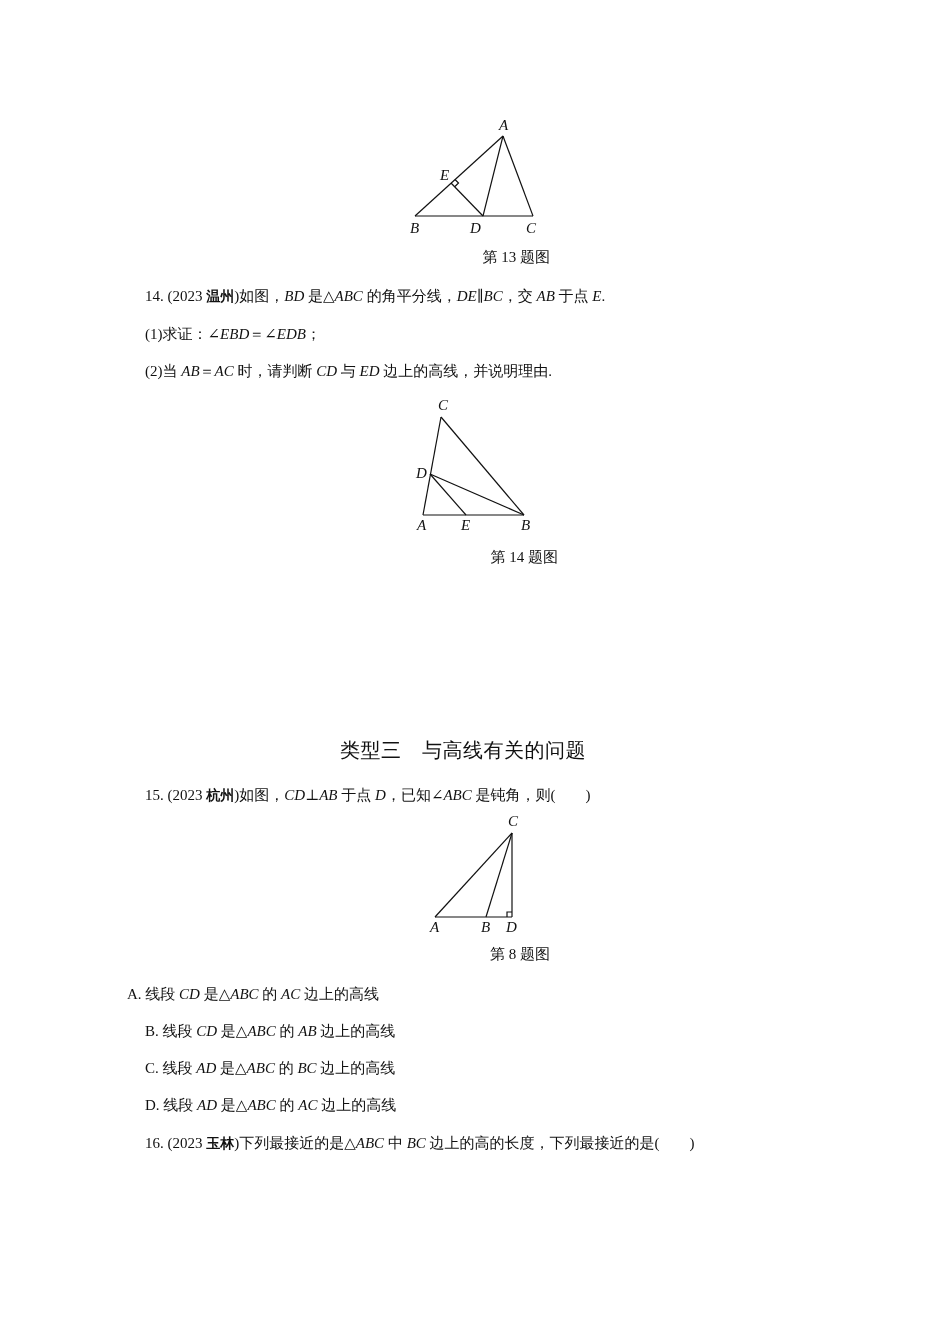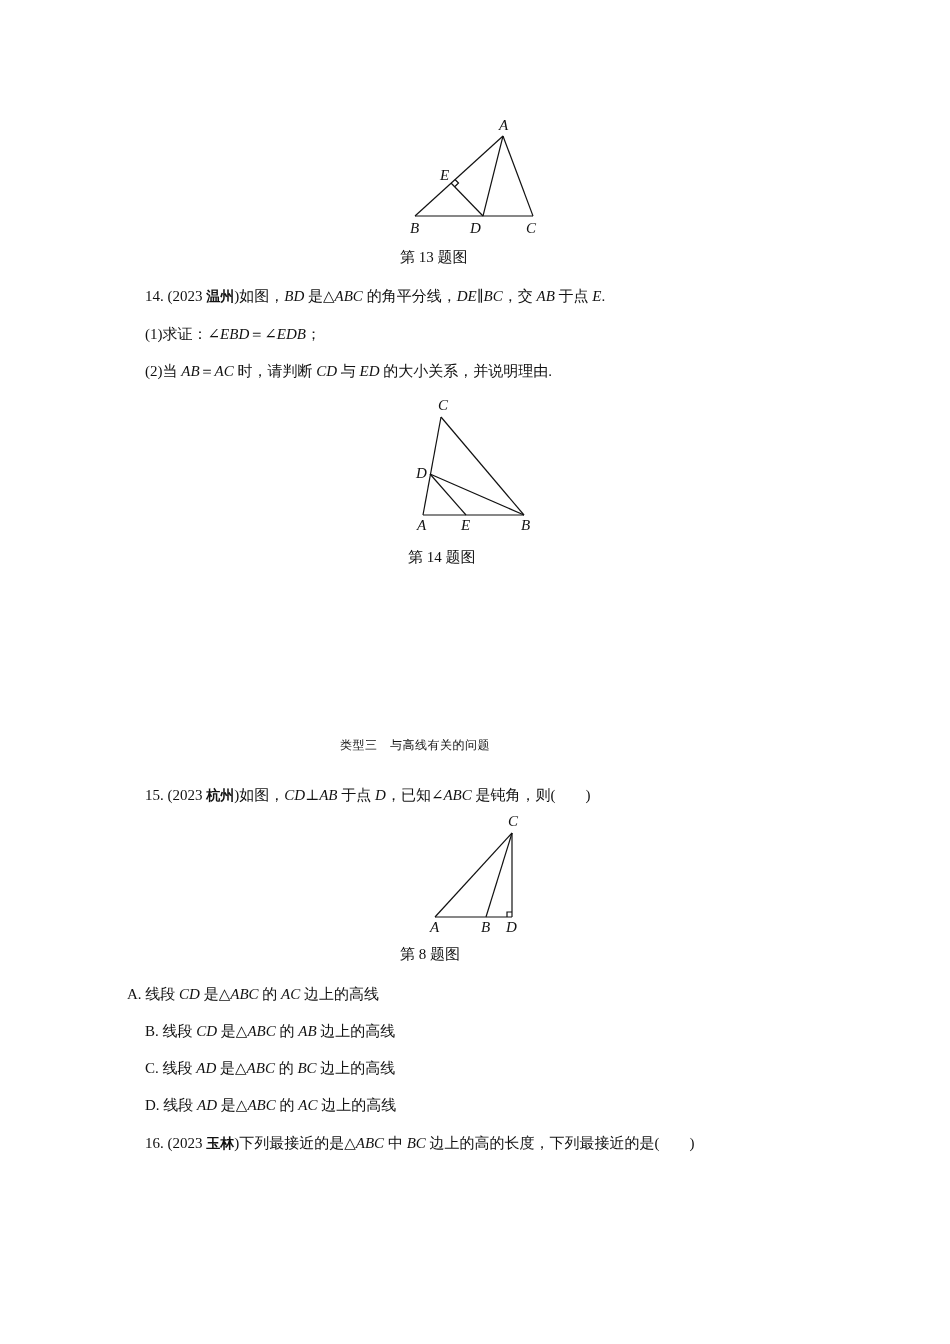--- a/index.html
+++ b/index.html
@@ -1,23 +1,23 @@
 <!DOCTYPE html>
 <html><head>
 <meta charset="utf-8">
 <style>
   html, body { margin:0; padding:0; background:#fff; }
   body { width:950px; height:1344px; position:relative; overflow:hidden;
          font-family:"Liberation Serif","DejaVu Serif",serif; color:#111; }
   .abs { position:absolute; }
   .txt { font-size:15px; white-space:nowrap; line-height:20px; }
-  .cap { font-size:15px; white-space:nowrap; text-align:left; }
+  .cap { font-size:15px; white-space:nowrap; text-align:right; }
   .i { font-style:italic; }
   .b { font-weight:bold; font-family:"DejaVu Sans","Liberation Sans",sans-serif; font-size:14px; }
-  .heading { font-family:"DejaVu Sans","Liberation Sans",sans-serif; font-size:12px; font-weight:500; letter-spacing:0.5px; }
+  .heading { font-family:"DejaVu Sans","Liberation Sans",sans-serif; font-size:20px; font-weight:500; letter-spacing:0.5px; }
   svg text { font-family:"Liberation Serif","DejaVu Serif",serif; font-style:italic; font-size:15px; fill:#111; }
 </style>
 </head>
 <body>
 
 <svg class="abs" style="left:400px;top:110px" width="160" height="135" viewBox="0 0 160 135">
   <g stroke="#111" stroke-width="1.2" fill="none">
     <line x1="15" y1="106" x2="133" y2="106"></line>
     <line x1="15" y1="106" x2="103" y2="26"></line>
     <line x1="103" y1="26" x2="133" y2="106"></line>
@@ -33,21 +33,21 @@
 </svg>
 <div class="abs cap" style="left:400px;top:248px;width:150px">第 13 题图</div>
 
 <div class="abs txt" style="left:145px;top:286px">
   <span>14. (2023 </span><span class="b">温州</span><span>)如图，</span><span class="i">BD</span><span> 是△</span><span class="i">ABC</span><span> 的角平分线，</span><span class="i">DE</span><span>∥</span><span class="i">BC</span><span>，交 </span><span class="i">AB</span><span> 于点 </span><span class="i">E</span><span>.</span>
 </div>
 <div class="abs txt" style="left:145px;top:324px">
   <span>(1)求证：∠</span><span class="i">EBD</span><span>＝∠</span><span class="i">EDB</span><span>；</span>
 </div>
 <div class="abs txt" style="left:145px;top:361px">
-  <span>(2)当 </span><span class="i">AB</span><span>＝</span><span class="i">AC</span><span> 时，请判断 </span><span class="i">CD</span><span> 与 </span><span class="i">ED</span><span> 的大小关系，并说明理由.</span>
+  <span>(2)当 </span><span class="i">AB</span><span>＝</span><span class="i">AC</span><span> 时，请判断 </span><span class="i">CD</span><span> 与 </span><span class="i">ED</span><span> 边上的高线，并说明理由.</span>
 </div>
 
 <svg class="abs" style="left:400px;top:392px" width="160" height="145" viewBox="0 0 160 145">
   <g stroke="#111" stroke-width="1.2" fill="none">
     <line x1="23" y1="123" x2="124" y2="123"></line>
     <line x1="23" y1="123" x2="41" y2="25"></line>
     <line x1="41" y1="25" x2="124" y2="123"></line>
     <line x1="30" y1="82" x2="124" y2="123"></line>
     <line x1="30" y1="82" x2="66" y2="123"></line>
   </g>

